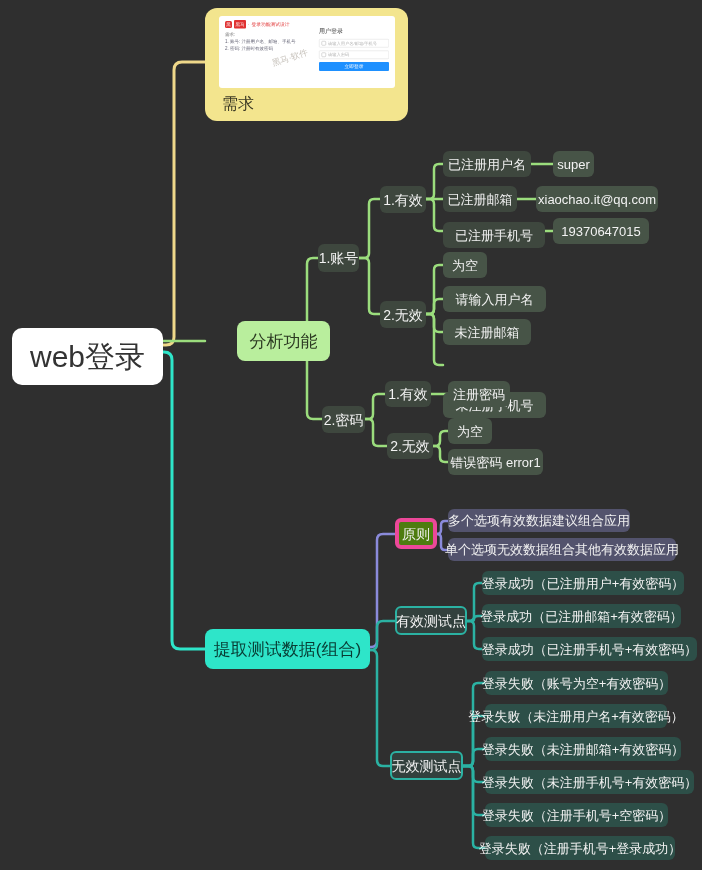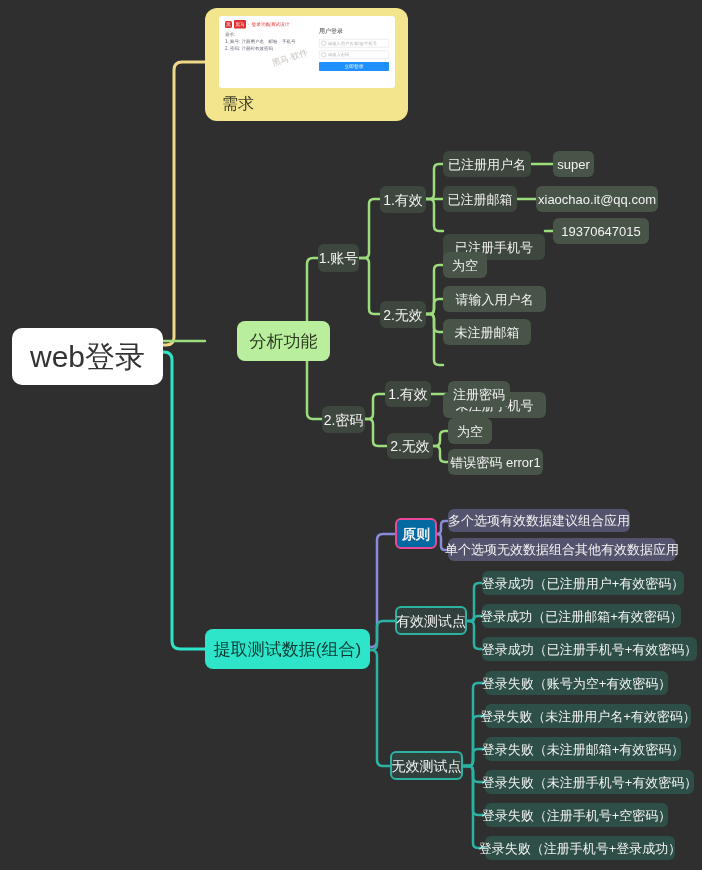--- a/index.html
+++ b/index.html
@@ -7,21 +7,21 @@
          font-family:"Liberation Sans","DejaVu Sans",sans-serif;}
   svg.conn{position:absolute;left:0;top:0;pointer-events:none;}
   .n{position:absolute;display:flex;align-items:center;justify-content:center;
      white-space:nowrap;color:#f2f2f2;border-radius:6px;box-sizing:border-box;
      font-size:14px;line-height:1;}
   .root{background:#ffffff;color:#333;font-size:30px;border-radius:10px;font-weight:500;}
   .topic-g{background:#b9ee9d;color:#2c3a22;font-size:17px;border-radius:8px;}
   .topic-c{background:#2ee5c9;color:#083b33;font-size:17px;border-radius:8px;}
   .lvl-g{background:#3e473e;}
   .leaf-g{background:#475447;font-size:13px;}
-  .pb{background:#0369a1;border:2px solid #ec4899;font-weight:bold;}
+  .pb{background:#4d7c0f;border:4px solid #ec4899;}
   .pp{background:#53536d;font-size:13px;}
   .tb{background:#32403d;border:2px solid #2bb2a3;}
   .tl{background:#2d4f48;font-size:13px;}
   
   .req{position:absolute;left:205px;top:8px;width:203px;height:113px;background:#f3e58e;
        border-radius:12px;box-sizing:border-box;}
   .req-label{position:absolute;left:17px;top:86px;font-size:16px;color:#3c3a25;}
   .shot{position:absolute;left:14px;top:8px;width:176px;height:72px;background:#ffffff;
         border-radius:3px;overflow:hidden;}
   .shot-inner{position:absolute;left:0;top:0;width:352px;height:144px;
@@ -139,21 +139,21 @@
   <div class="n topic-g" style="left:205px;top:321px;width:93px;height:40px;margin-left:32px;">分析功能</div>
 
   <div class="n lvl-g" style="left:318px;top:244px;width:41px;height:28px;">1.账号</div>
   <div class="n lvl-g" style="left:380px;top:186px;width:46px;height:27px;">1.有效</div>
   <div class="n lvl-g" style="left:380px;top:301px;width:46px;height:27px;">2.无效</div>
 
   <div class="n lvl-g" style="left:443px;top:151px;width:88px;height:26px;font-size:13px;">已注册用户名</div>
   <div class="n leaf-g" style="left:553px;top:151px;width:41px;height:26px;">super</div>
   <div class="n lvl-g" style="left:443px;top:186px;width:74px;height:26px;font-size:13px;border-radius:6px;">已注册邮箱</div>
   <div class="n leaf-g" style="left:536px;top:186px;width:122px;height:26px;">xiaochao.it@qq.com</div>
-  <div class="n lvl-g" style="left:443px;top:234px;width:102px;height:26px;font-size:13px;text-align:center;">已注册手机号</div>
+  <div class="n lvl-g" style="left:443px;top:222px;width:102px;height:26px;font-size:13px;text-align:center;">已注册手机号</div>
   <div class="n leaf-g" style="left:553px;top:218px;width:96px;height:26px;">19370647015</div>
 
   <div class="n leaf-g" style="left:443px;top:252px;width:44px;height:26px;">为空</div>
   <div class="n leaf-g" style="left:443px;top:286px;width:103px;height:26px;">请输入用户名</div>
   <div class="n leaf-g" style="left:443px;top:319px;width:88px;height:26px;">未注册邮箱</div>
   <div class="n leaf-g" style="left:443px;top:352px;width:103px;height:26px;margin-top:40px;">未注册手机号</div>
 
   <div class="n lvl-g" style="left:322px;top:406px;width:43px;height:27px;">2.密码</div>
   <div class="n lvl-g" style="left:385px;top:381px;width:46px;height:26px;">1.有效</div>
   <div class="n leaf-g" style="left:448px;top:381px;width:62px;height:26px;">注册密码</div>
@@ -167,19 +167,19 @@
   <div class="n pp" style="left:448px;top:509px;width:182px;height:23px;">多个选项有效数据建议组合应用</div>
   <div class="n pp" style="left:448px;top:538px;width:228px;height:23px;">单个选项无效数据组合其他有效数据应用</div>
 
   <div class="n tb" style="left:395px;top:606px;width:72px;height:29px;">有效测试点</div>
   <div class="n tl" style="left:482px;top:571px;width:202px;height:24px;">登录成功（已注册用户+有效密码）</div>
   <div class="n tl" style="left:482px;top:604px;width:199px;height:24px;">登录成功（已注册邮箱+有效密码）</div>
   <div class="n tl" style="left:482px;top:637px;width:215px;height:24px;">登录成功（已注册手机号+有效密码）</div>
 
   <div class="n tb" style="left:390px;top:751px;width:73px;height:29px;">无效测试点</div>
   <div class="n tl" style="left:485px;top:671px;width:183px;height:24px;">登录失败（账号为空+有效密码）</div>
-  <div class="n tl" style="left:485px;top:704px;width:206px;height:24px;">登录失败（未注册用户名+有效密码）</div>
+  <div class="n tl" style="left:485px;top:704px;width:182px;height:24px;">登录失败（未注册用户名+有效密码）</div>
   <div class="n tl" style="left:485px;top:737px;width:196px;height:24px;">登录失败（未注册邮箱+有效密码）</div>
   <div class="n tl" style="left:485px;top:770px;width:209px;height:24px;">登录失败（未注册手机号+有效密码）</div>
   <div class="n tl" style="left:485px;top:803px;width:183px;height:24px;">登录失败（注册手机号+空密码）</div>
   <div class="n tl" style="left:485px;top:836px;width:190px;height:24px;">登录失败（注册手机号+登录成功）</div>
 
 </div>
 
 </body></html>

